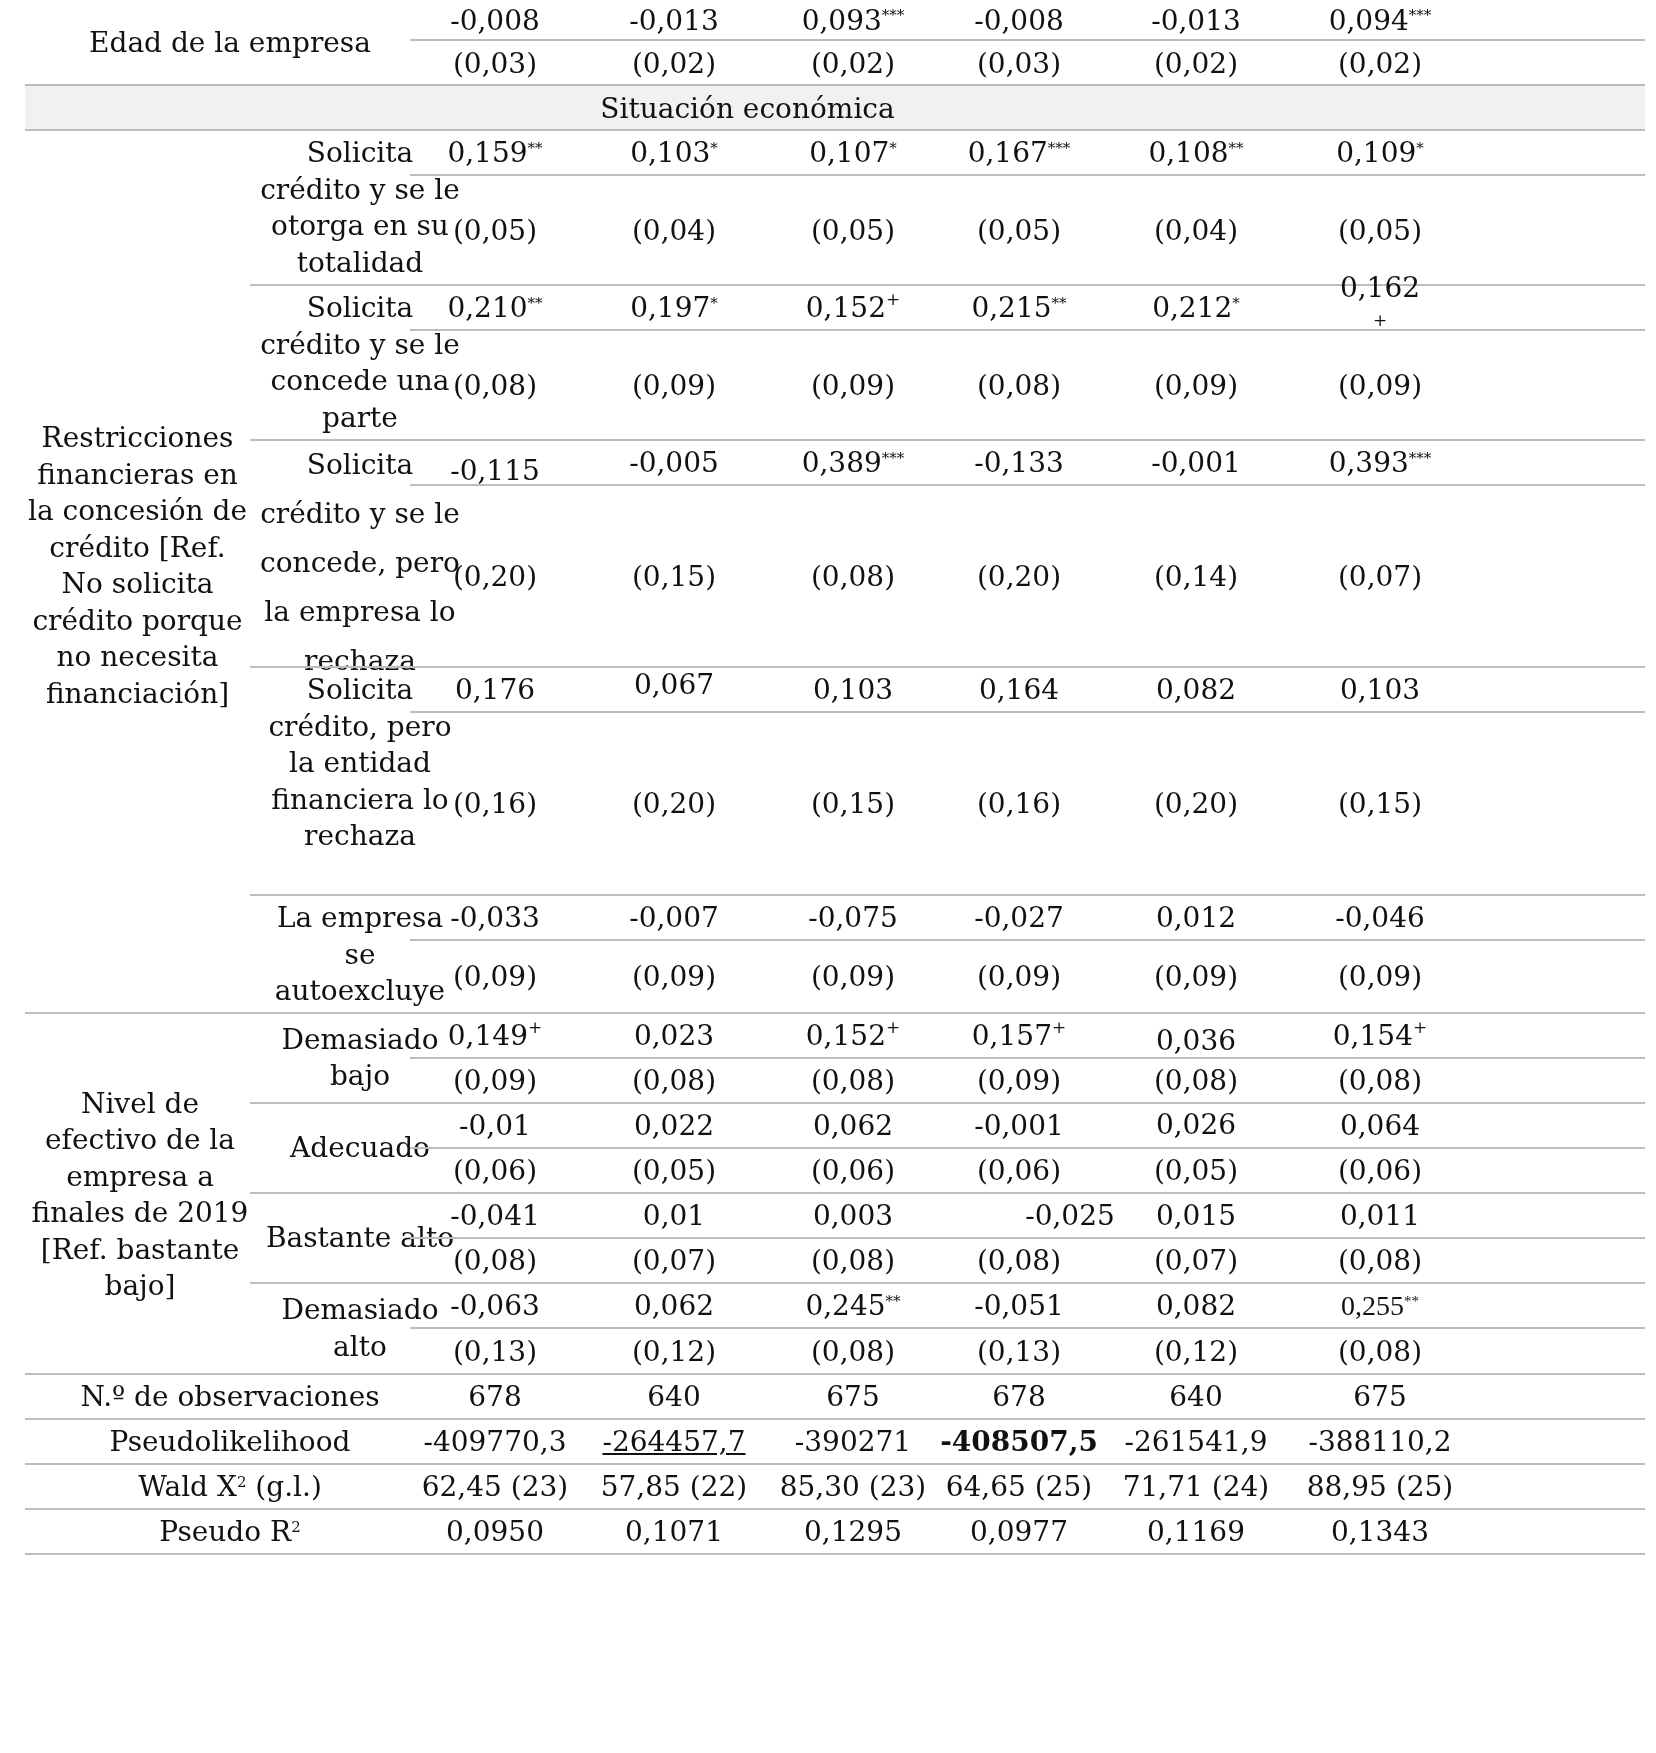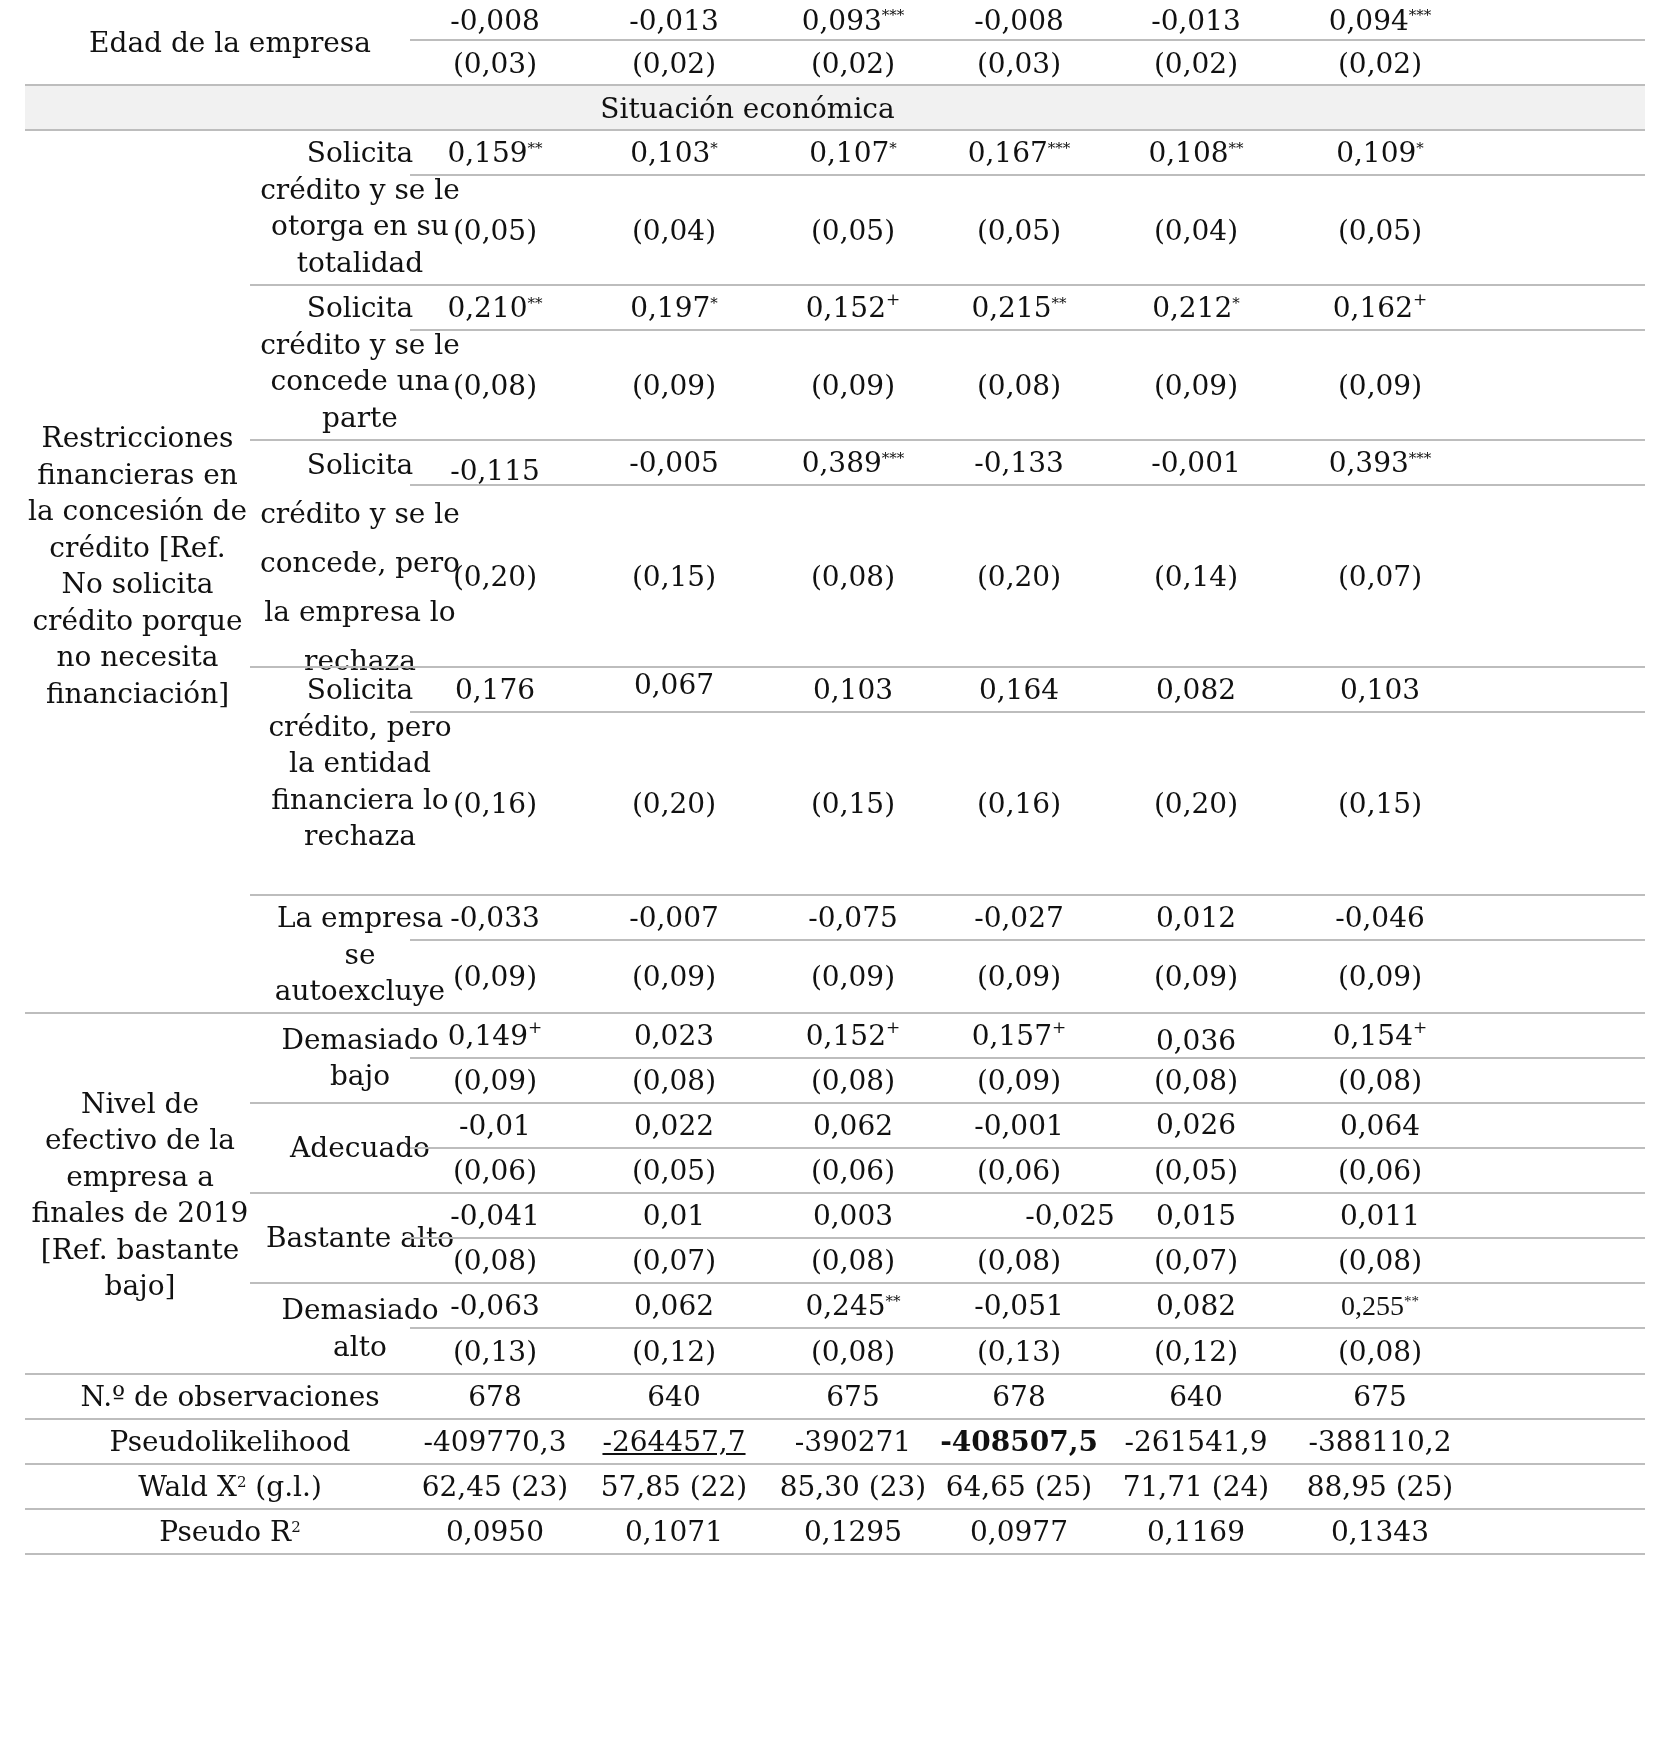--- a/index.html
+++ b/index.html
@@ -96,21 +96,21 @@
       <span class="plus">+</span>
     </div>
     <div class="cell" style="left: 899px; width: 190px; top: 285px; height: 45px;">
       <span>0,215</span>
       <sup>**</sup>
     </div>
     <div class="cell" style="left: 1076px; width: 190px; top: 285px; height: 45px;">
       <span>0,212</span>
       <sup>*</sup>
     </div>
-    <div class="cell" style="left: 1260px; width: 190px; top: 285px; height: 45px;">
+    <div class="cell" style="left: 1260px; width: 190px; top: 285px; height: 45px; flex-direction: column;">
       <span>0,162</span>
       <span class="plus">+</span>
     </div>
     <div class="hline" style="top: 329px; left: 385px; width: 1235px;"></div>
     <div class="cell" style="left: 375px; width: 190px; top: 330px; height: 110px;">(0,08)</div>
     <div class="cell" style="left: 554px; width: 190px; top: 330px; height: 110px;">(0,09)</div>
     <div class="cell" style="left: 733px; width: 190px; top: 330px; height: 110px;">(0,09)</div>
     <div class="cell" style="left: 899px; width: 190px; top: 330px; height: 110px;">(0,08)</div>
     <div class="cell" style="left: 1076px; width: 190px; top: 330px; height: 110px;">(0,09)</div>
     <div class="cell" style="left: 1260px; width: 190px; top: 330px; height: 110px;">(0,09)</div>

